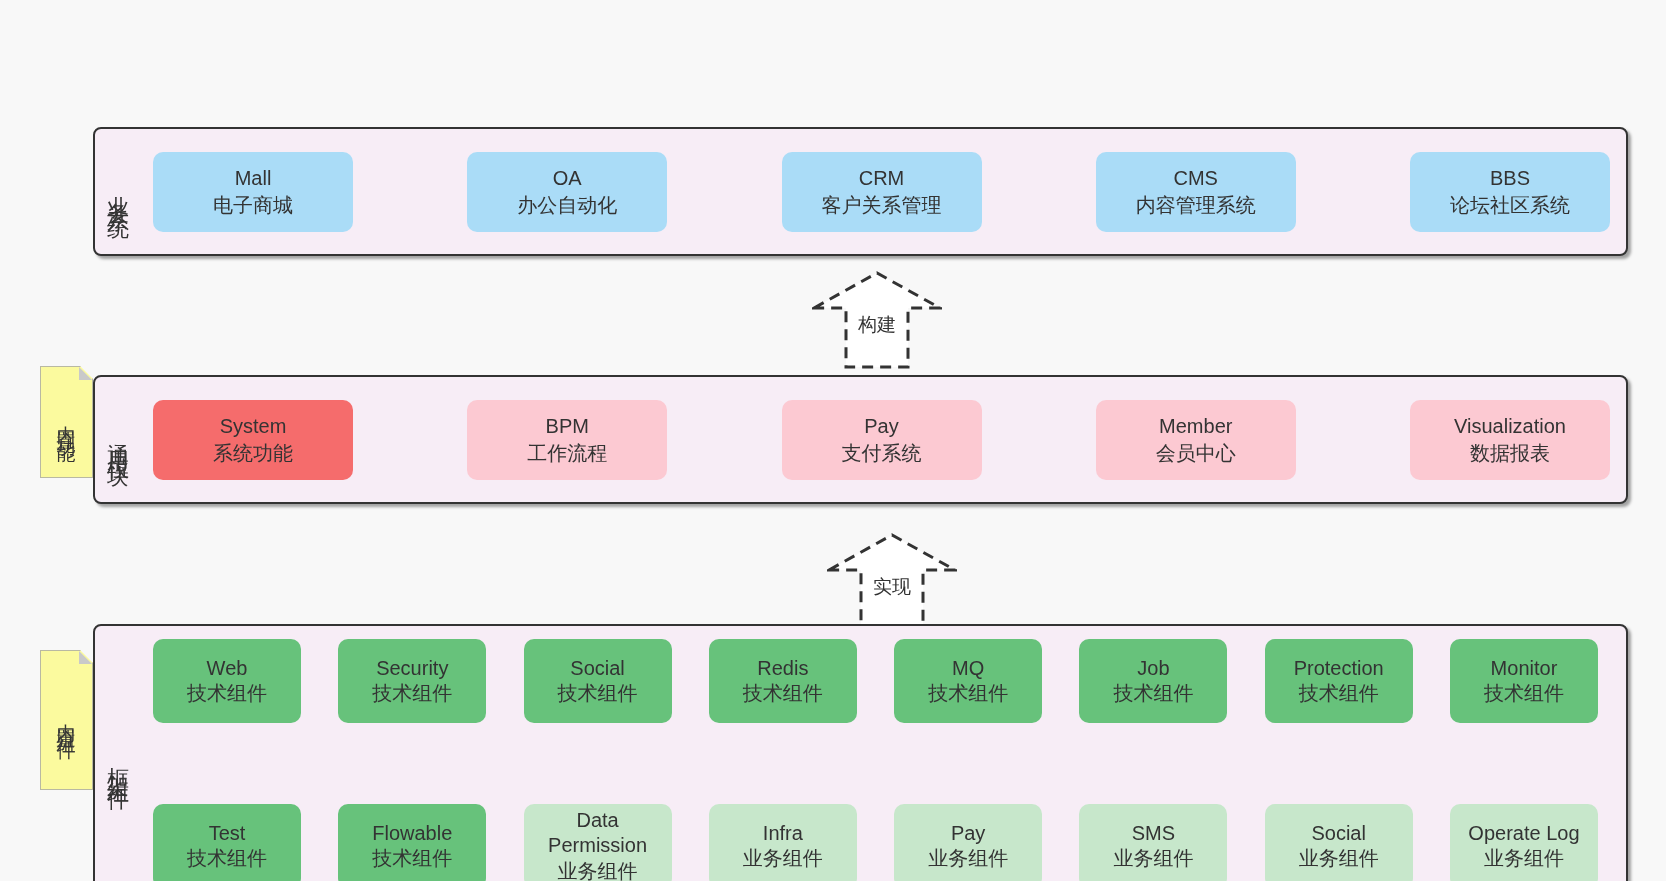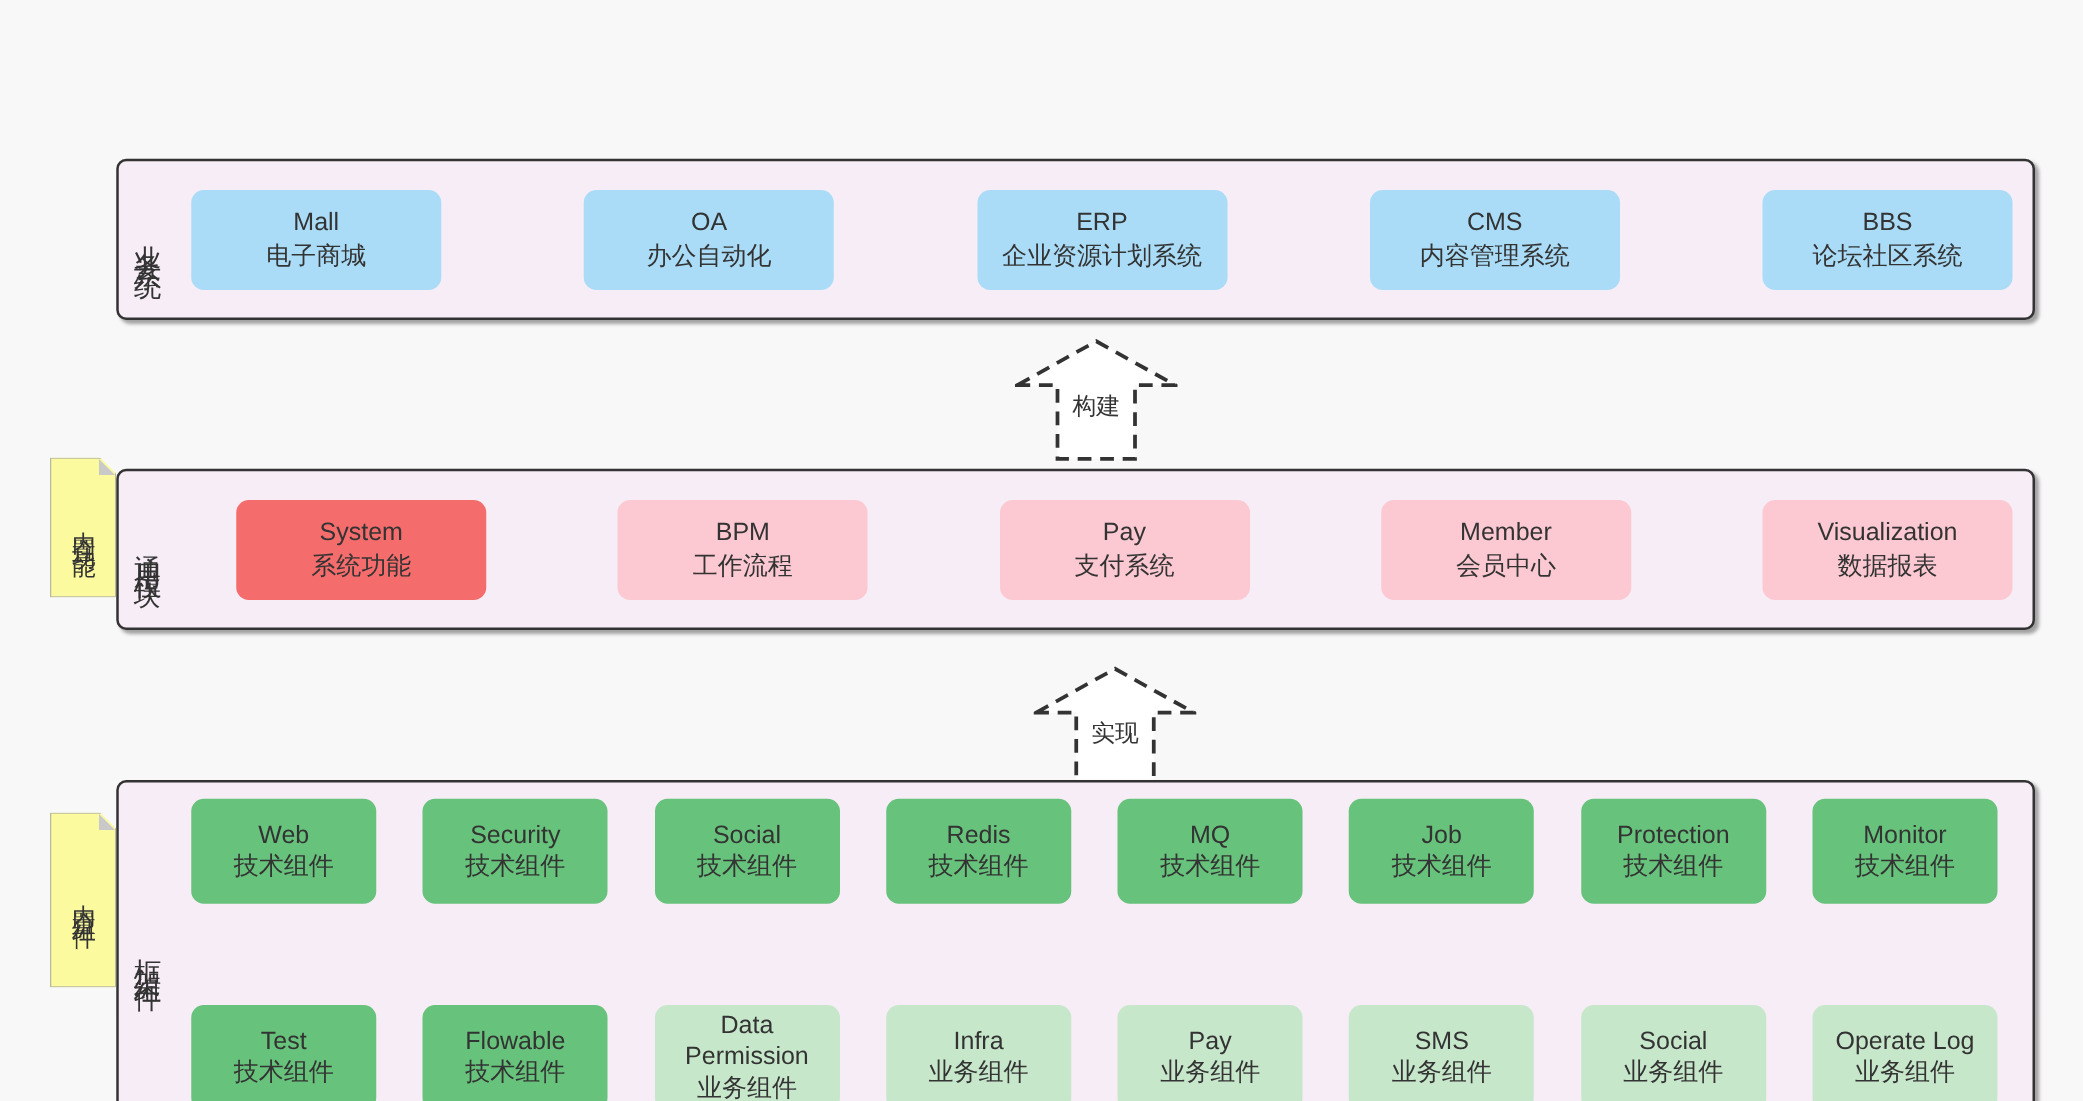--- a/index.html
+++ b/index.html
@@ -48,21 +48,21 @@
   .box{
     width:200px;height:80px;
     border-radius:10px;
     display:flex;flex-direction:column;align-items:center;justify-content:center;
     text-align:center;color:var(--text,#333);
     font-size:20px;line-height:1.32;
     padding:2px 6px;box-sizing:border-box;
   }
   #panel-framework .box{width:148px;height:84px;line-height:1.26;}
   .box.blue{background:var(--blue,#aadcf7);}
-  .box.red{background:var(--red,#f56c6c);margin-left:36px;}
+  .box.red{background:var(--red,#f56c6c);}
   .box.pink{background:var(--pink,#fcc9d2);}
   .box.green-dark{background:var(--green-dark,#67c27b);}
   .box.green-light{background:var(--green-light,#c7e7cb);}
   
   .arrow{
     position:absolute;width:130px;height:100px;text-decoration:underline;
   }
   #arrow-build{left:812px;top:270px;}
   #arrow-implement{left:827px;top:532px;}
   .arrow svg{position:absolute;left:0;top:0;}
@@ -103,22 +103,22 @@
     <div class="boxes" id="boxes-business">
         <div class="box blue">
           <div>Mall</div>
           <div>电子商城</div>
         </div>
         <div class="box blue">
           <div>OA</div>
           <div>办公自动化</div>
         </div>
         <div class="box blue">
-          <div>ERP</div>
-          <div>企业资源计划系统</div>
+          <div>CRM</div>
+          <div>客户关系管理</div>
         </div>
         <div class="box blue">
           <div>CMS</div>
           <div>内容管理系统</div>
         </div>
         <div class="box blue">
           <div>BBS</div>
           <div>论坛社区系统</div>
         </div>
       </div>

